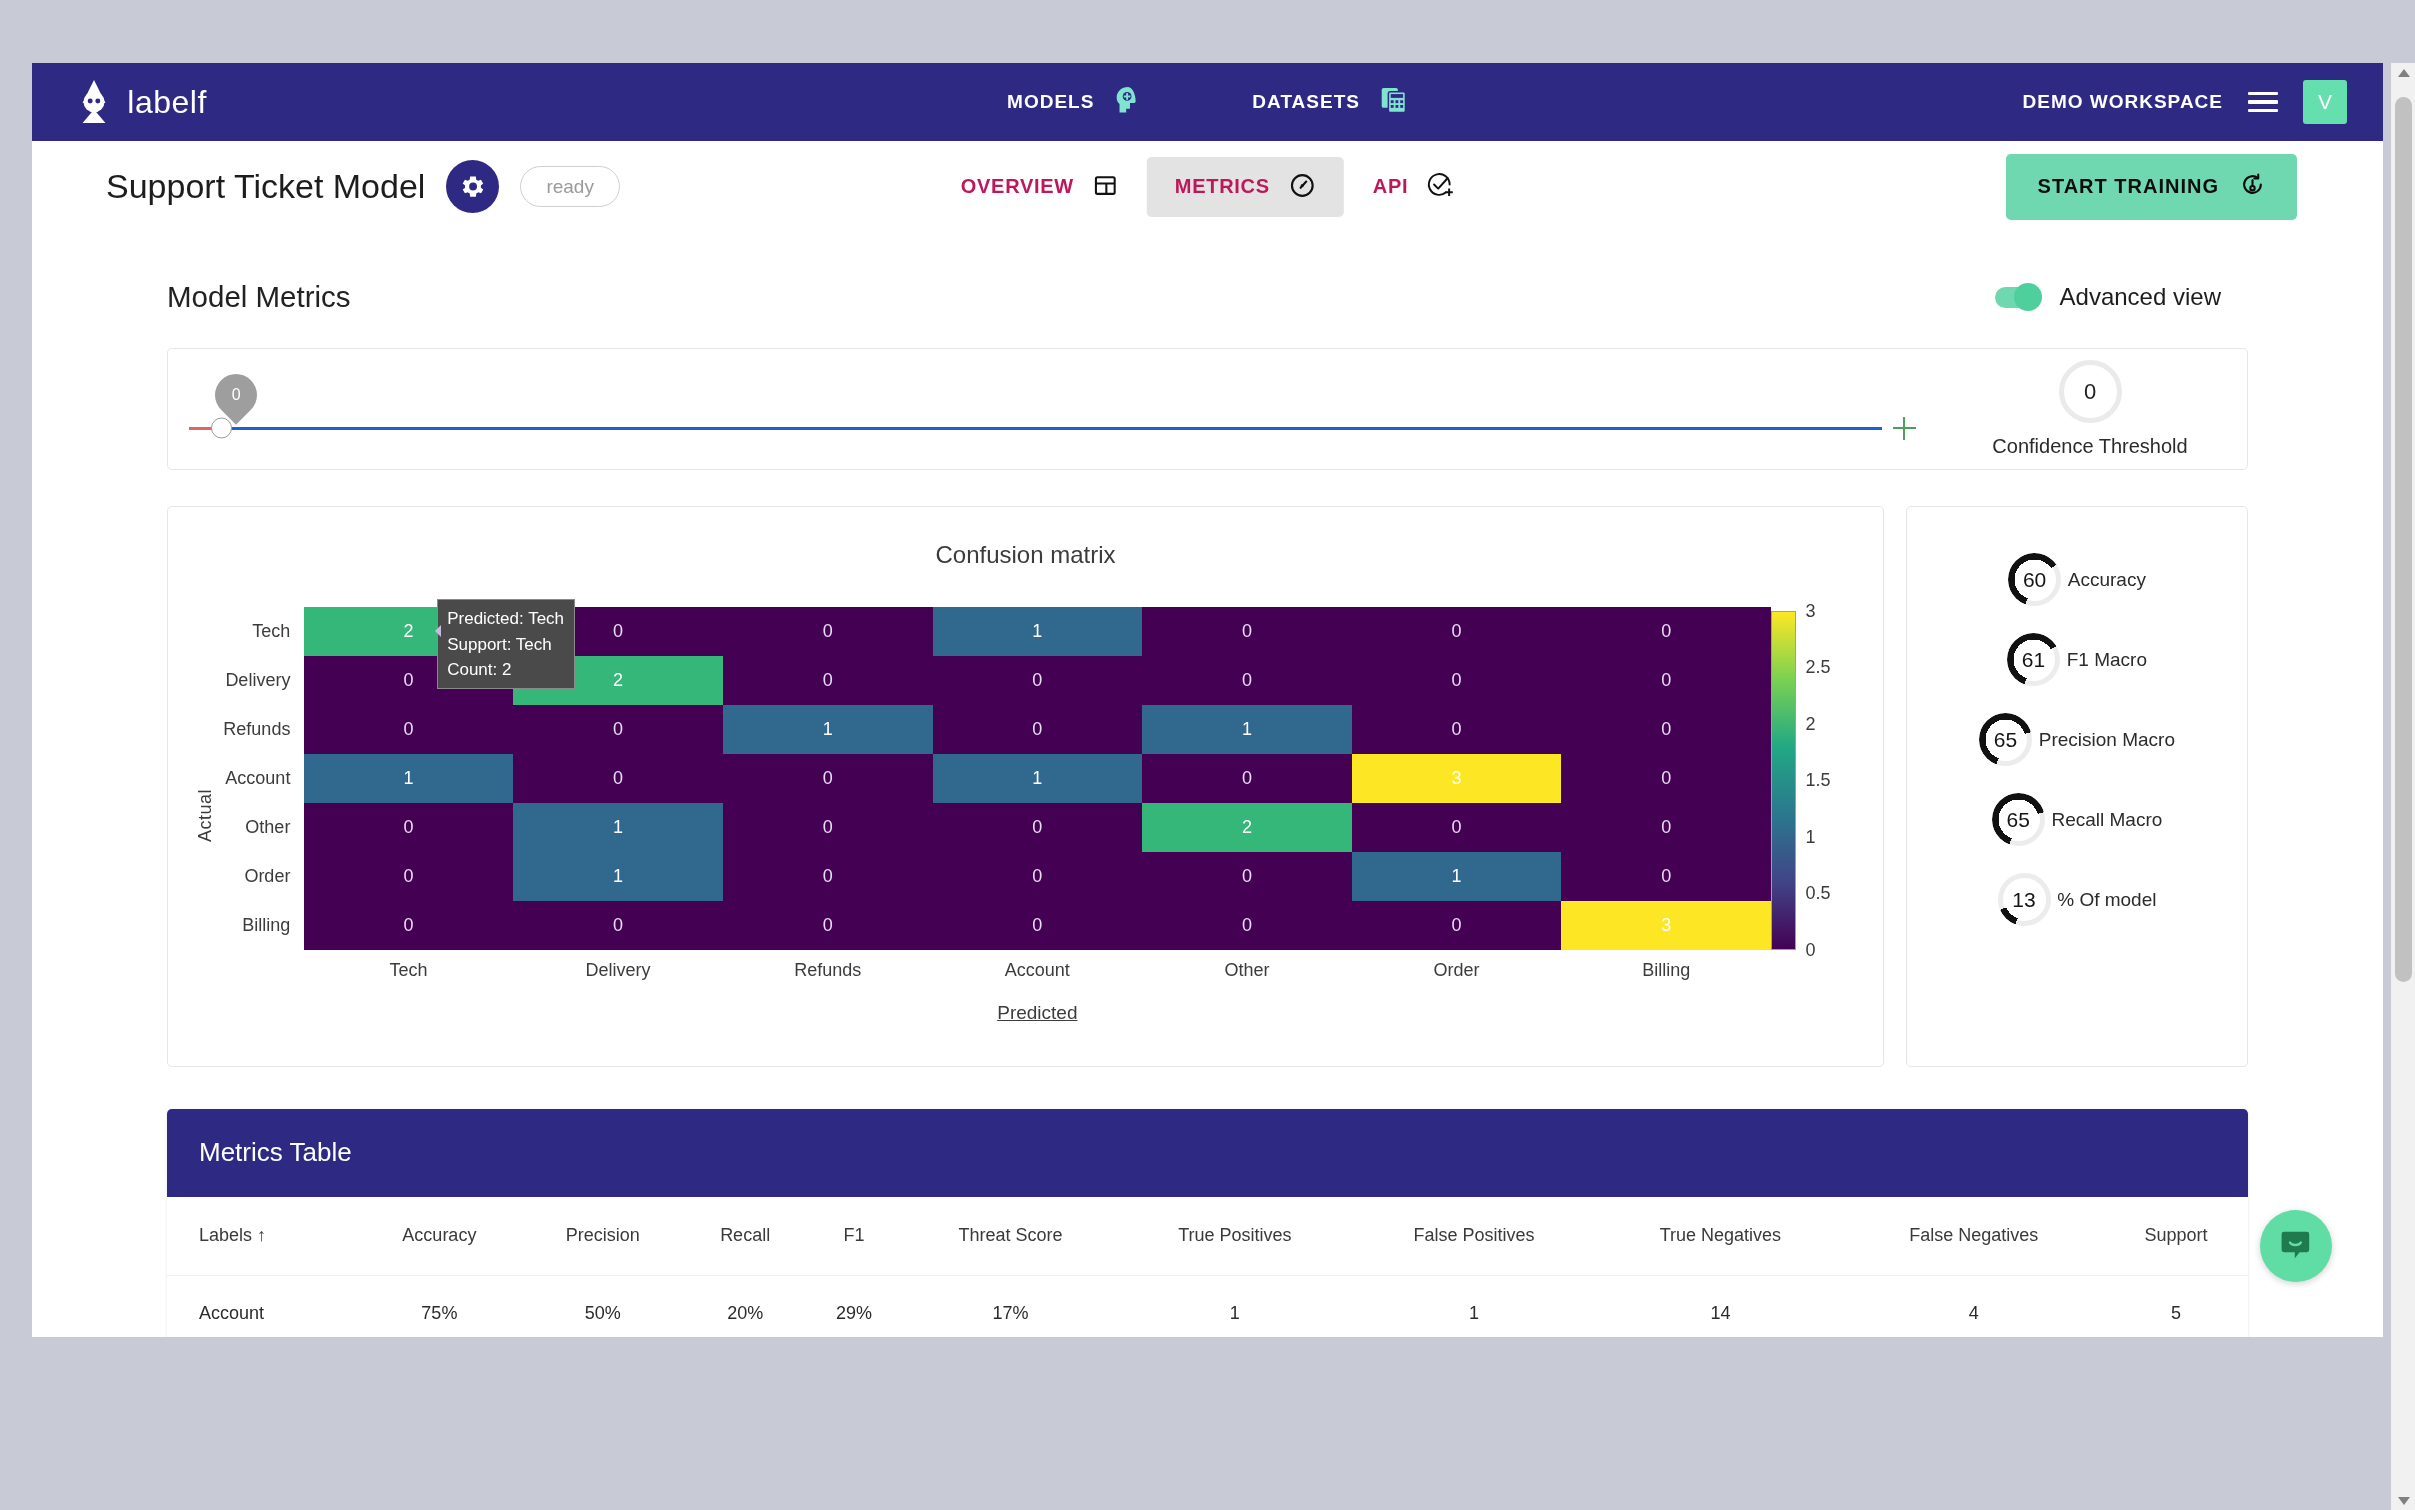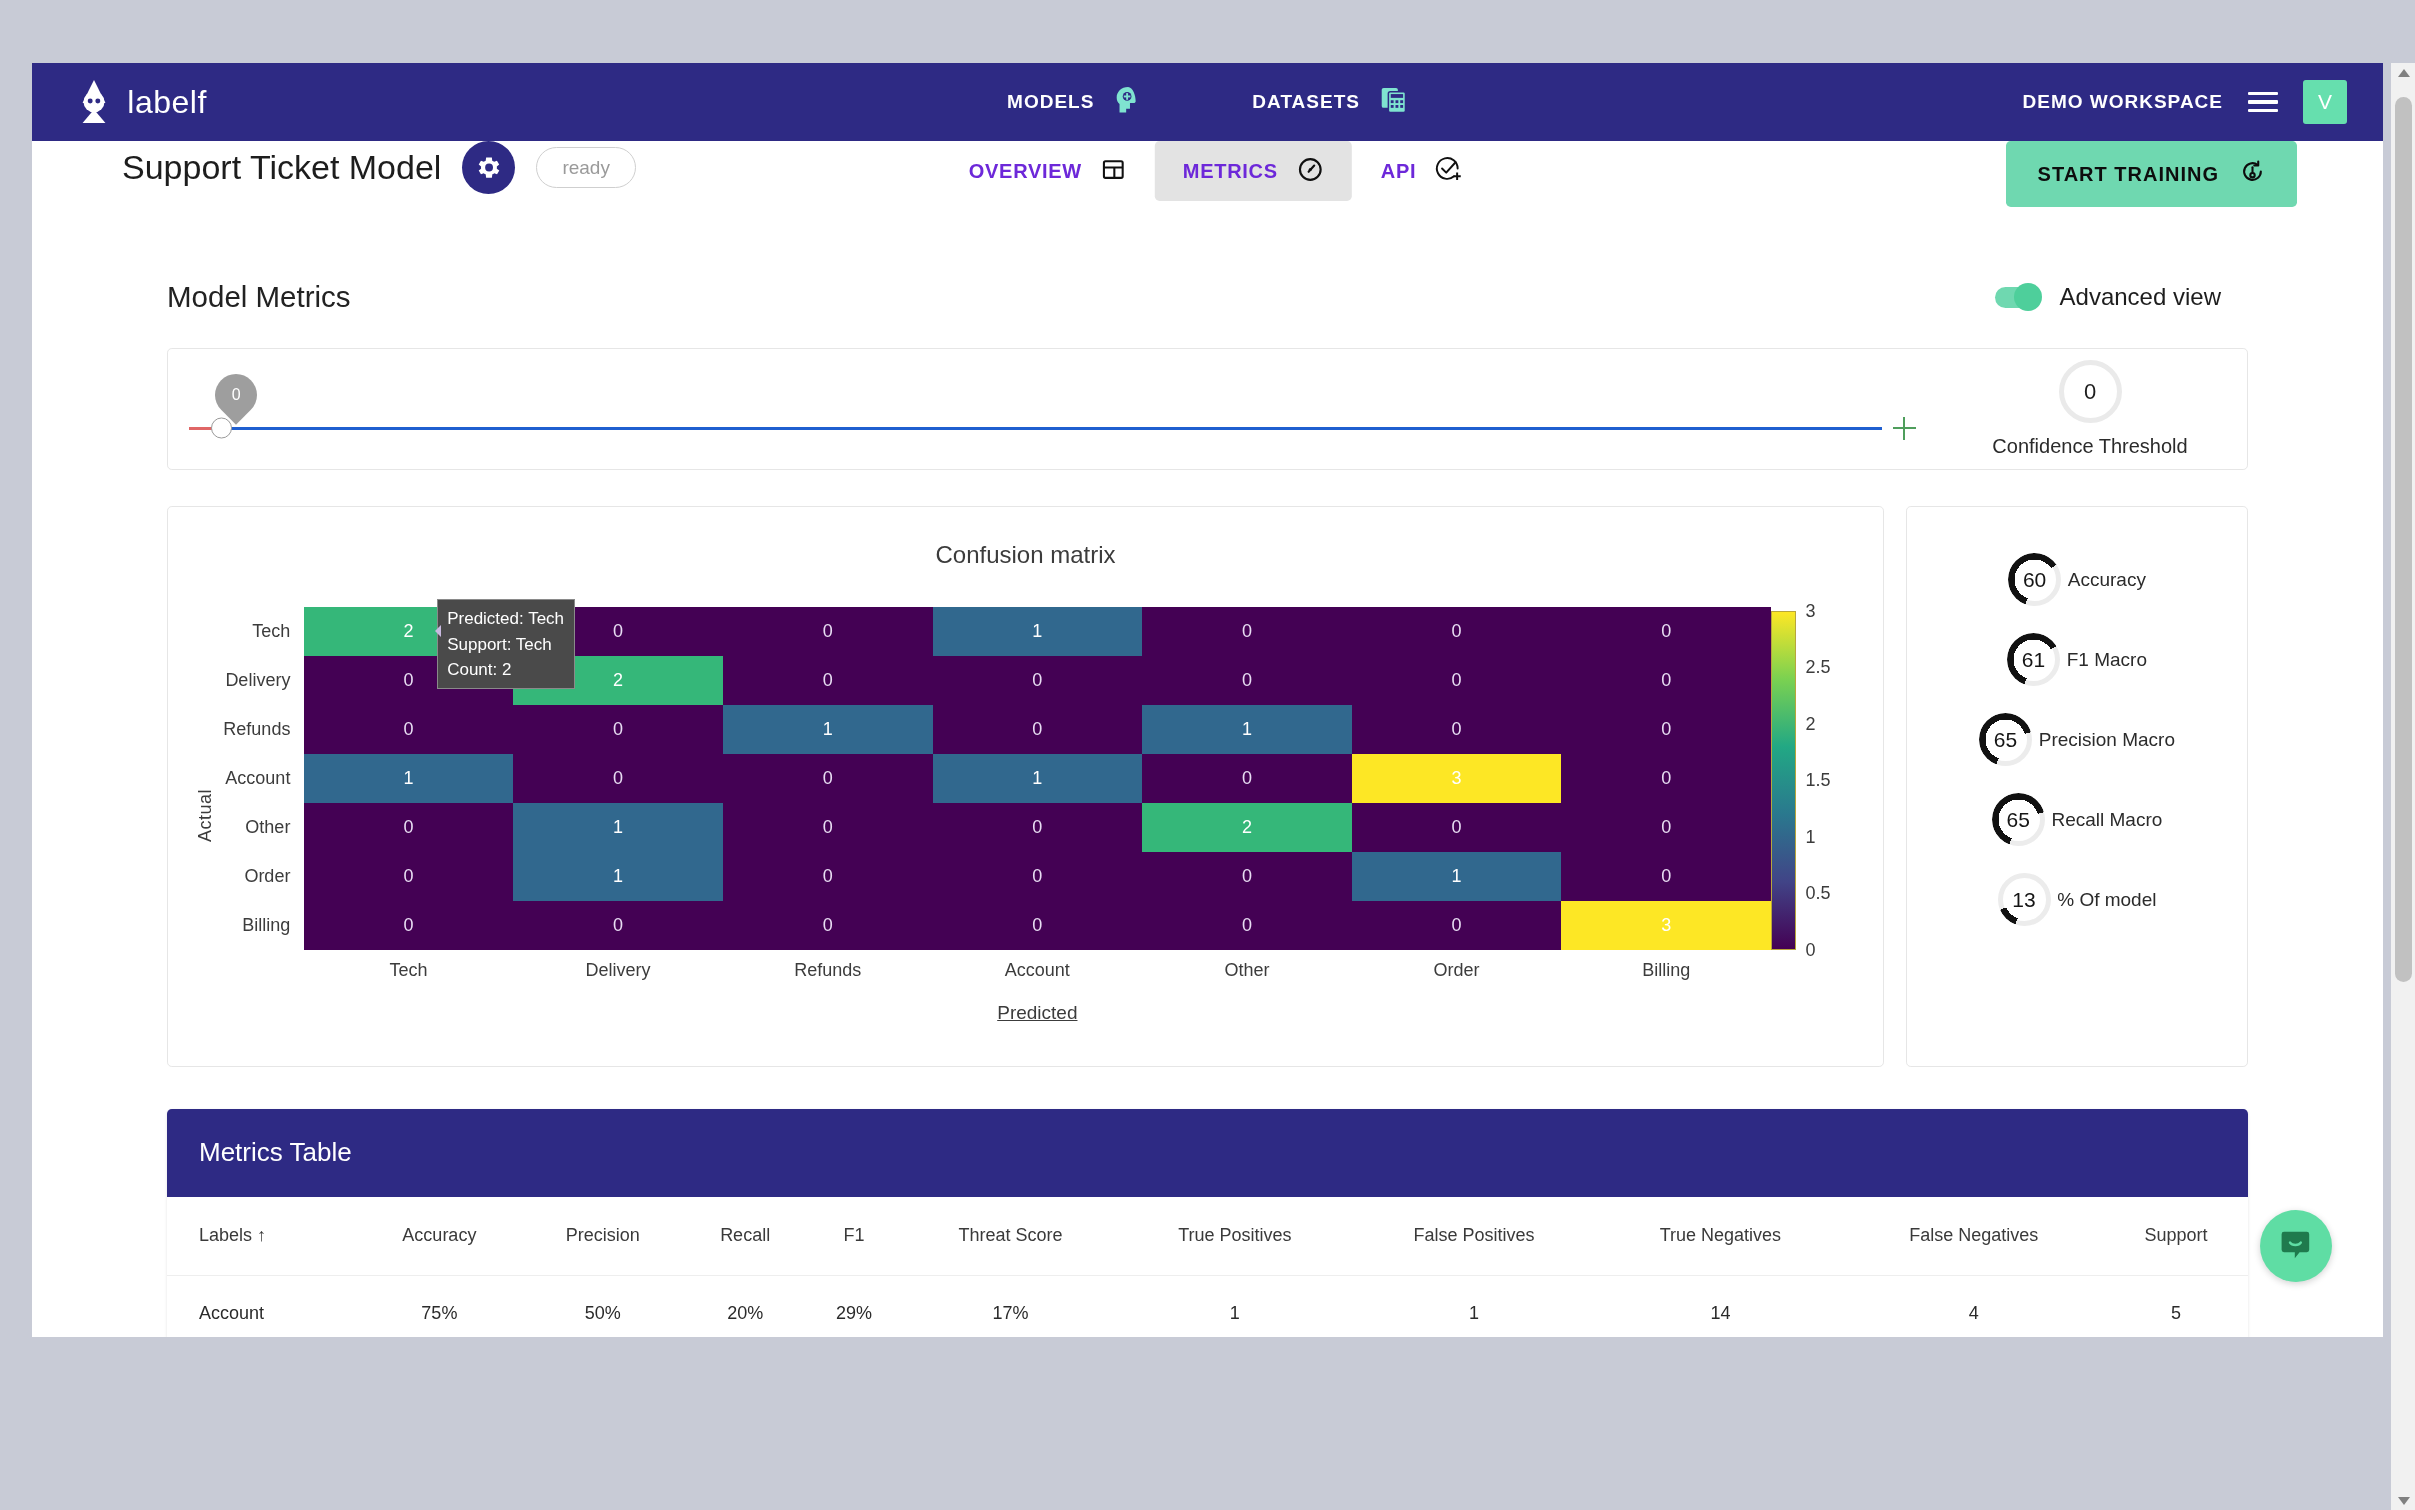--- a/index.html
+++ b/index.html
@@ -25,31 +25,31 @@
   .nav-item { display:flex; align-items:center; gap:21px; cursor:pointer; }
   .nav-label { font-size:19px; font-weight:700; letter-spacing:1px; color:#fff; }
   .nav-right { position:absolute; right:36px; display:flex; align-items:center; gap:25px; }
   .ws-label { font-size:19px; font-weight:700; letter-spacing:1px; }
   .hamburger { width:30px; height:21px; display:flex; flex-direction:column; justify-content:space-between; cursor:pointer; }
   .hamburger span { display:block; height:3.8px; background:#fff; border-radius:1px; }
   .avatar { width:44px; height:44px; background:#66dfae; color:#fff; font-size:21px;
             display:flex; align-items:center; justify-content:center; border-radius:2.9px; cursor:pointer; }
 
   
-  .modelbar { position:relative; height:91px; display:flex; align-items:flex-start; background:#fff;margin-left:16px; }
+  .modelbar { position:relative; height:91px; display:flex; align-items:center; background:#fff; }
   .model-title-wrap { display:flex; align-items:center; gap:21px; margin-left:74px; }
   .model-title { font-size:34px; font-weight:400; color:#1d1d1d; }
   .gear-circle { width:53px; height:53px; border-radius:50%; background:#2e2a84;
                  display:flex; align-items:center; justify-content:center; cursor:pointer; }
   .ready-pill { border:1.4px solid #cfcfcf; border-radius:21px; padding:8.6px 25px; font-size:19px; color:#9a9a9a; }
 
   .tabs { position:absolute; left:50%; transform:translateX(-50%); display:flex; align-items:center; }
   .tab { display:flex; align-items:center; gap:19px; padding:15px 28.5px; border-radius:4.8px; cursor:pointer; }
   .tab.active { background:#e3e3e3; }
-  .tab-label { font-size:20px; font-weight:600; letter-spacing:0.7px; color:#6d28d9; }
+  .tab-label { font-size:20px; font-weight:600; letter-spacing:0.7px; color:#be185d; }
 
   .start-btn { position:absolute; right:86px; background:#6fd8b0; color:#0d0d0d;
                border:none; border-radius:4.8px; padding:18px 32px; font-size:20px; font-weight:700;
                letter-spacing:1px; display:flex; align-items:center; gap:21px; cursor:pointer; font-family:inherit; }
 
   
   .content { padding:0 135px; }
   .section-head { display:flex; align-items:center; justify-content:space-between; margin-top:48px; }
   .section-title { font-size:29.5px; font-weight:400; color:#222; }
   .toggle-wrap { display:flex; align-items:center; gap:21px; margin-right:27px; }

